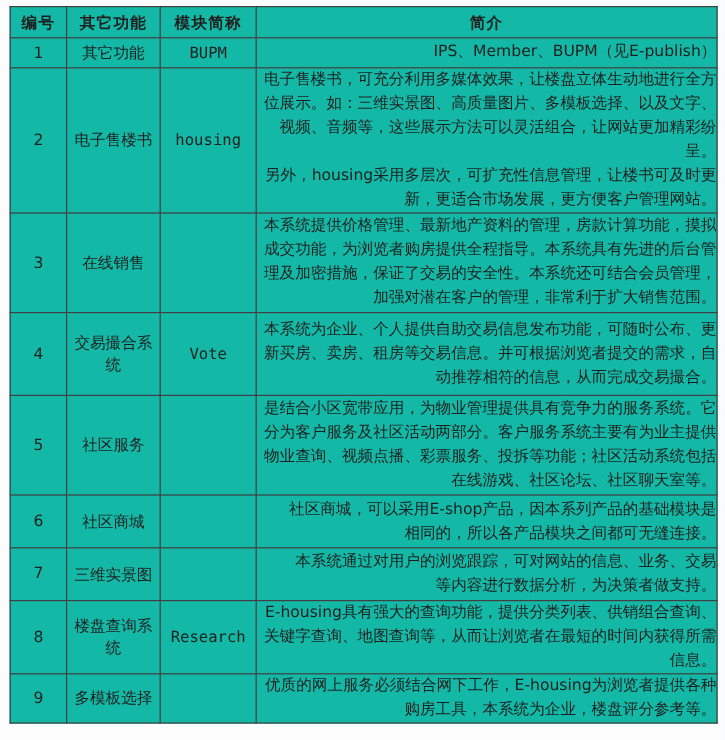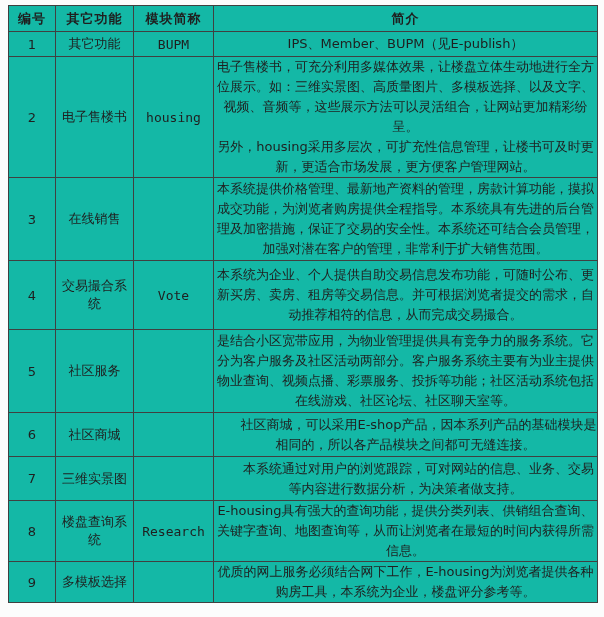--- a/index.html
+++ b/index.html
@@ -39,21 +39,21 @@
     letter-spacing: 1px;
   }
   td.c-num, td.c-module, td.c-abbr {
     text-align: center;
   }
   td.c-abbr {
     font-family: "DejaVu Sans Mono", monospace;
     font-size: 12px;
   }
   td.c-desc {
-    text-align: center;
+    text-align: right;
     padding: 2px 4px 2px 3px;
     line-height: 20px;
     white-space: pre-wrap;
     word-break: break-all;
   }
 </style>
 </head>
 <body>
 
 <div id="page">

